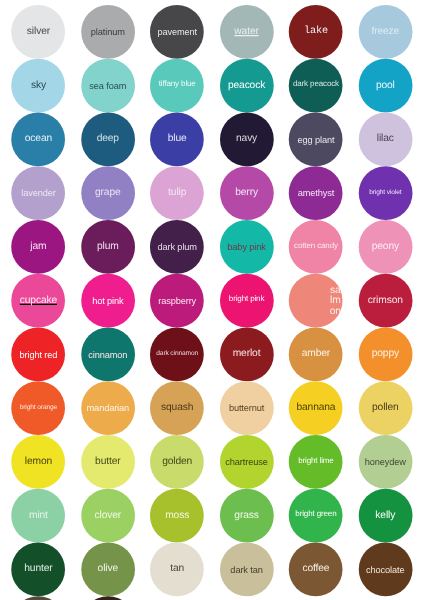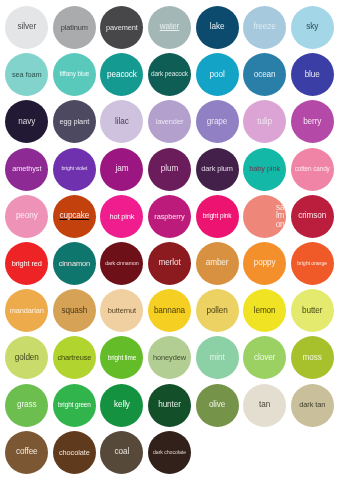--- a/index.html
+++ b/index.html
@@ -14,21 +14,21 @@
     overflow: hidden;
     font-family: "Liberation Sans", sans-serif;
     -webkit-font-smoothing: antialiased;
   }
   #palette-grid {
     width: 339px;
     height: 480px;
     box-sizing: border-box;
     padding: 4px 3px 4px 3px;
     display: grid;
-    grid-template-columns: repeat(7, 1fr);
+    grid-template-columns: repeat(6, 1fr);
     grid-template-rows: repeat(10, 1fr);
     column-gap: 0px;
     row-gap: 0px;
   }
   .swatch-cell {
     position: relative;
     display: flex;
     align-items: center;
     justify-content: center;
   }
@@ -77,21 +77,21 @@
       <div class="swatch-circle" style="background-color: rgb(71, 71, 74);">
         <span class="swatch-label fs-md" style="color: rgb(230, 230, 230);">pavement</span>
       </div>
     </div>
     <div class="swatch-cell">
       <div class="swatch-circle" style="background-color: rgb(163, 183, 182);">
         <span class="swatch-label fs-lg" style="color: rgb(233, 239, 239); text-decoration: underline;">water</span>
       </div>
     </div>
     <div class="swatch-cell">
-      <div class="swatch-circle" style="background-color: #0c4a6e;">
+      <div class="swatch-circle" style="background-color: #7f1d1d; font-family: Liberation Mono, monospace;">
         <span class="swatch-label fs-lg" style="color: rgb(234, 241, 246);">lake</span>
       </div>
     </div>
     <div class="swatch-cell">
       <div class="swatch-circle" style="background-color: rgb(166, 201, 221);">
         <span class="swatch-label fs-lg" style="color: rgb(220, 235, 243);">freeze</span>
       </div>
     </div>
     <div class="swatch-cell">
       <div class="swatch-circle" style="background-color: rgb(163, 215, 232);">
@@ -122,20 +122,25 @@
       <div class="swatch-circle" style="background-color: rgb(19, 163, 199);">
         <span class="swatch-label fs-lg" style="color: rgb(234, 247, 251);">pool</span>
       </div>
     </div>
     <div class="swatch-cell">
       <div class="swatch-circle" style="background-color: rgb(42, 127, 168);">
         <span class="swatch-label fs-lg" style="color: rgb(227, 240, 246);">ocean</span>
       </div>
     </div>
     <div class="swatch-cell">
+      <div class="swatch-circle" style="background-color: rgb(29, 92, 126);">
+        <span class="swatch-label fs-lg" style="color: rgb(207, 224, 233);">deep</span>
+      </div>
+    </div>
+    <div class="swatch-cell">
       <div class="swatch-circle" style="background-color: rgb(59, 63, 165);">
         <span class="swatch-label fs-lg" style="color: rgb(230, 231, 245);">blue</span>
       </div>
     </div>
     <div class="swatch-cell">
       <div class="swatch-circle" style="background-color: rgb(34, 26, 52);">
         <span class="swatch-label fs-lg" style="color: rgb(220, 218, 226);">navy</span>
       </div>
     </div>
     <div class="swatch-cell">
@@ -202,21 +207,21 @@
       <div class="swatch-circle" style="background-color: rgb(240, 132, 166);">
         <span class="swatch-label fs-sm" style="color: rgb(253, 234, 241);">cotten candy</span>
       </div>
     </div>
     <div class="swatch-cell">
       <div class="swatch-circle" style="background-color: rgb(239, 146, 183);">
         <span class="swatch-label fs-lg" style="color: rgb(253, 238, 244);">peony</span>
       </div>
     </div>
     <div class="swatch-cell">
-      <div class="swatch-circle" style="background-color: #c2410c; text-decoration: underline;">
+      <div class="swatch-circle" style="background-color: #ec4899; text-decoration: underline;">
         <span class="swatch-label fs-lg" style="color: rgb(253, 234, 243);">cupcake</span>
       </div>
     </div>
     <div class="swatch-cell">
       <div class="swatch-circle" style="background-color: rgb(239, 29, 142);">
         <span class="swatch-label fs-md" style="color: rgb(255, 255, 255);">hot pink</span>
       </div>
     </div>
     <div class="swatch-cell">
       <div class="swatch-circle" style="background-color: rgb(189, 27, 124);">

